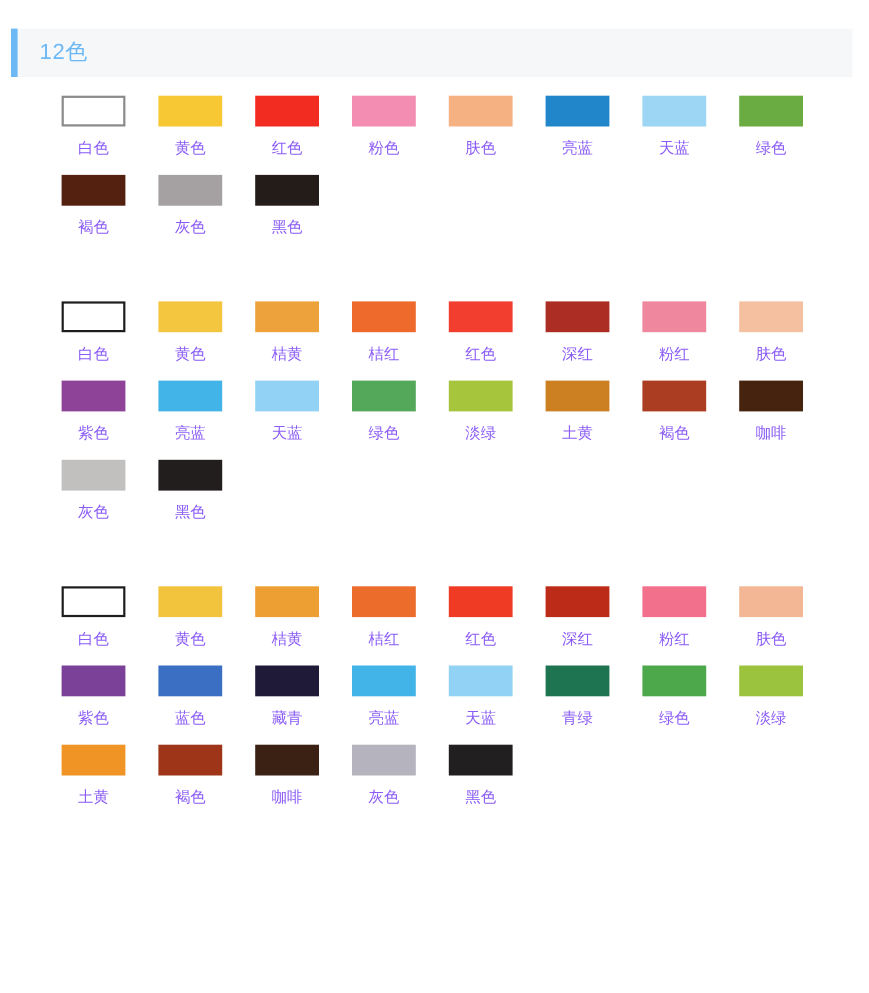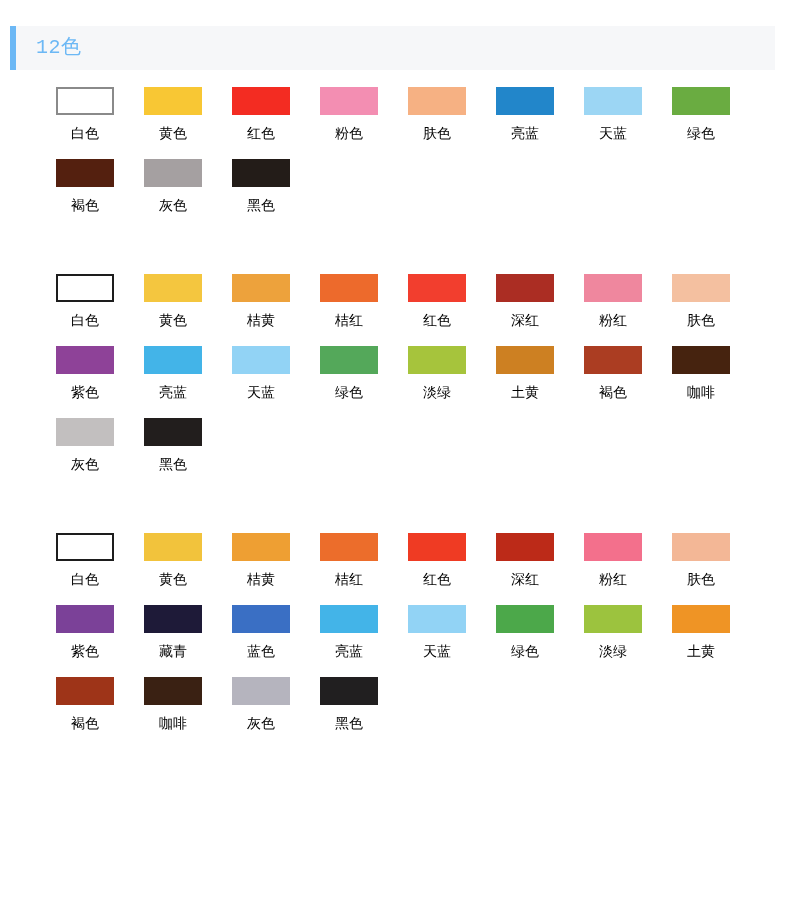--- a/index.html
+++ b/index.html
@@ -15,21 +15,20 @@
   }
 
   .page {
     width: 790px;
     position: relative;
   }
 
   
   .section {
     margin: 0;
-    font-family: Liberation Mono, monospace;
   }
   .section-header {
     display: flex;
     align-items: center;
     height: 44px;
     background: #f6f7f9;
     width: 765px;
     margin-left: 10px;
     box-sizing: border-box;
   }
@@ -72,21 +71,21 @@
     border: 2px solid #8a8a8a;
     background: #ffffff;
   }
   .swatch-chip.bordered-dark {
     border: 2px solid #1d1d1d;
     background: #ffffff;
   }
   .swatch-label {
     margin-top: 12px;
     font-size: 14px;
-    color: #000000;
+    color: #8b5cf6;
     line-height: 1;
     white-space: nowrap;
   }
 
   .sec-12 .swatch-grid { padding-top: 17px; }
   .sec-18 .swatch-grid { padding-top: 17px; }
   .sec-24 .swatch-grid { padding-top: 17px; }
 
   .spacer-12 { height: 26px; }
   .spacer-18 { height: 26px; }
@@ -264,36 +263,40 @@
         </div>
         <div class="swatch-cell">
           <div class="swatch-chip" style="background: rgb(243, 183, 150);"></div>
           <div class="swatch-label">肤色</div>
         </div>
         <div class="swatch-cell">
           <div class="swatch-chip" style="background: rgb(123, 65, 152);"></div>
           <div class="swatch-label">紫色</div>
         </div>
         <div class="swatch-cell">
+          <div class="swatch-chip" style="background: rgb(58, 111, 196);"></div>
+          <div class="swatch-label">蓝色</div>
+        </div>
+        <div class="swatch-cell">
           <div class="swatch-chip" style="background: rgb(30, 26, 56);"></div>
           <div class="swatch-label">藏青</div>
         </div>
         <div class="swatch-cell">
-          <div class="swatch-chip" style="background: rgb(58, 111, 196);"></div>
-          <div class="swatch-label">蓝色</div>
-        </div>
-        <div class="swatch-cell">
           <div class="swatch-chip" style="background: rgb(67, 180, 232);"></div>
           <div class="swatch-label">亮蓝</div>
         </div>
         <div class="swatch-cell">
           <div class="swatch-chip" style="background: rgb(146, 211, 245);"></div>
           <div class="swatch-label">天蓝</div>
         </div>
         <div class="swatch-cell">
+          <div class="swatch-chip" style="background: rgb(30, 115, 81);"></div>
+          <div class="swatch-label">青绿</div>
+        </div>
+        <div class="swatch-cell">
           <div class="swatch-chip" style="background: rgb(76, 168, 74);"></div>
           <div class="swatch-label">绿色</div>
         </div>
         <div class="swatch-cell">
           <div class="swatch-chip" style="background: rgb(156, 195, 62);"></div>
           <div class="swatch-label">淡绿</div>
         </div>
         <div class="swatch-cell">
           <div class="swatch-chip" style="background: rgb(239, 148, 37);"></div>
           <div class="swatch-label">土黄</div>

